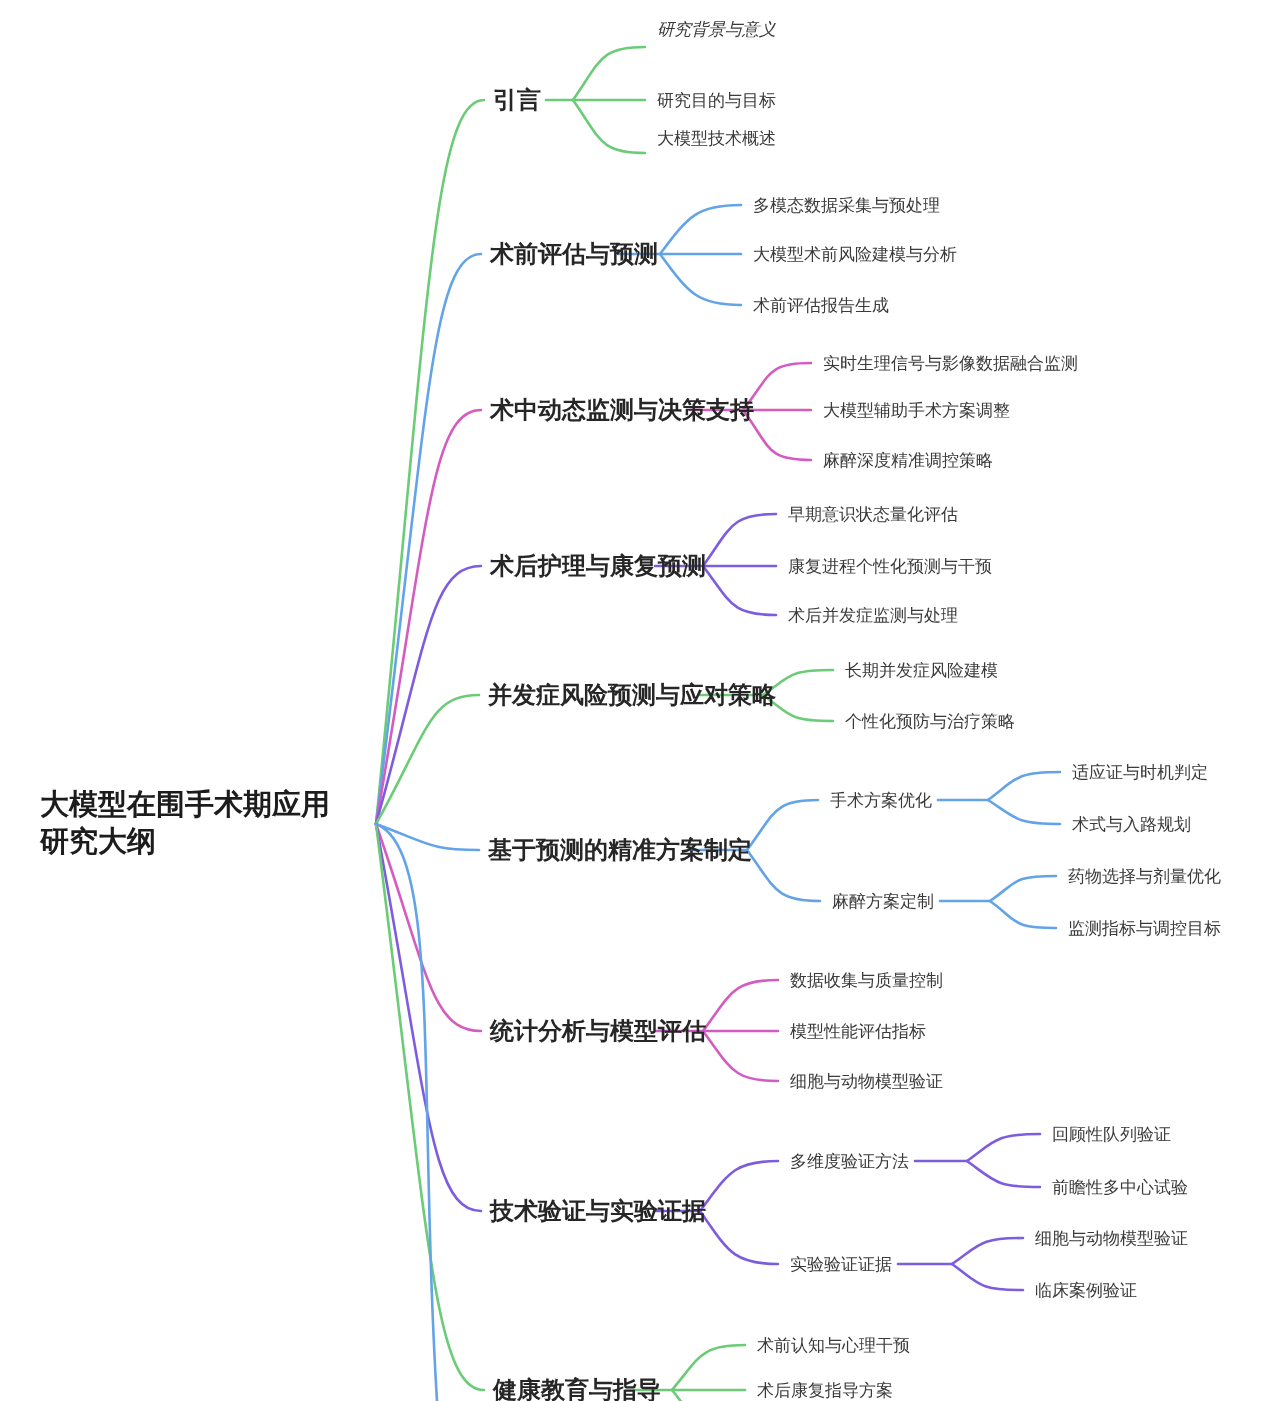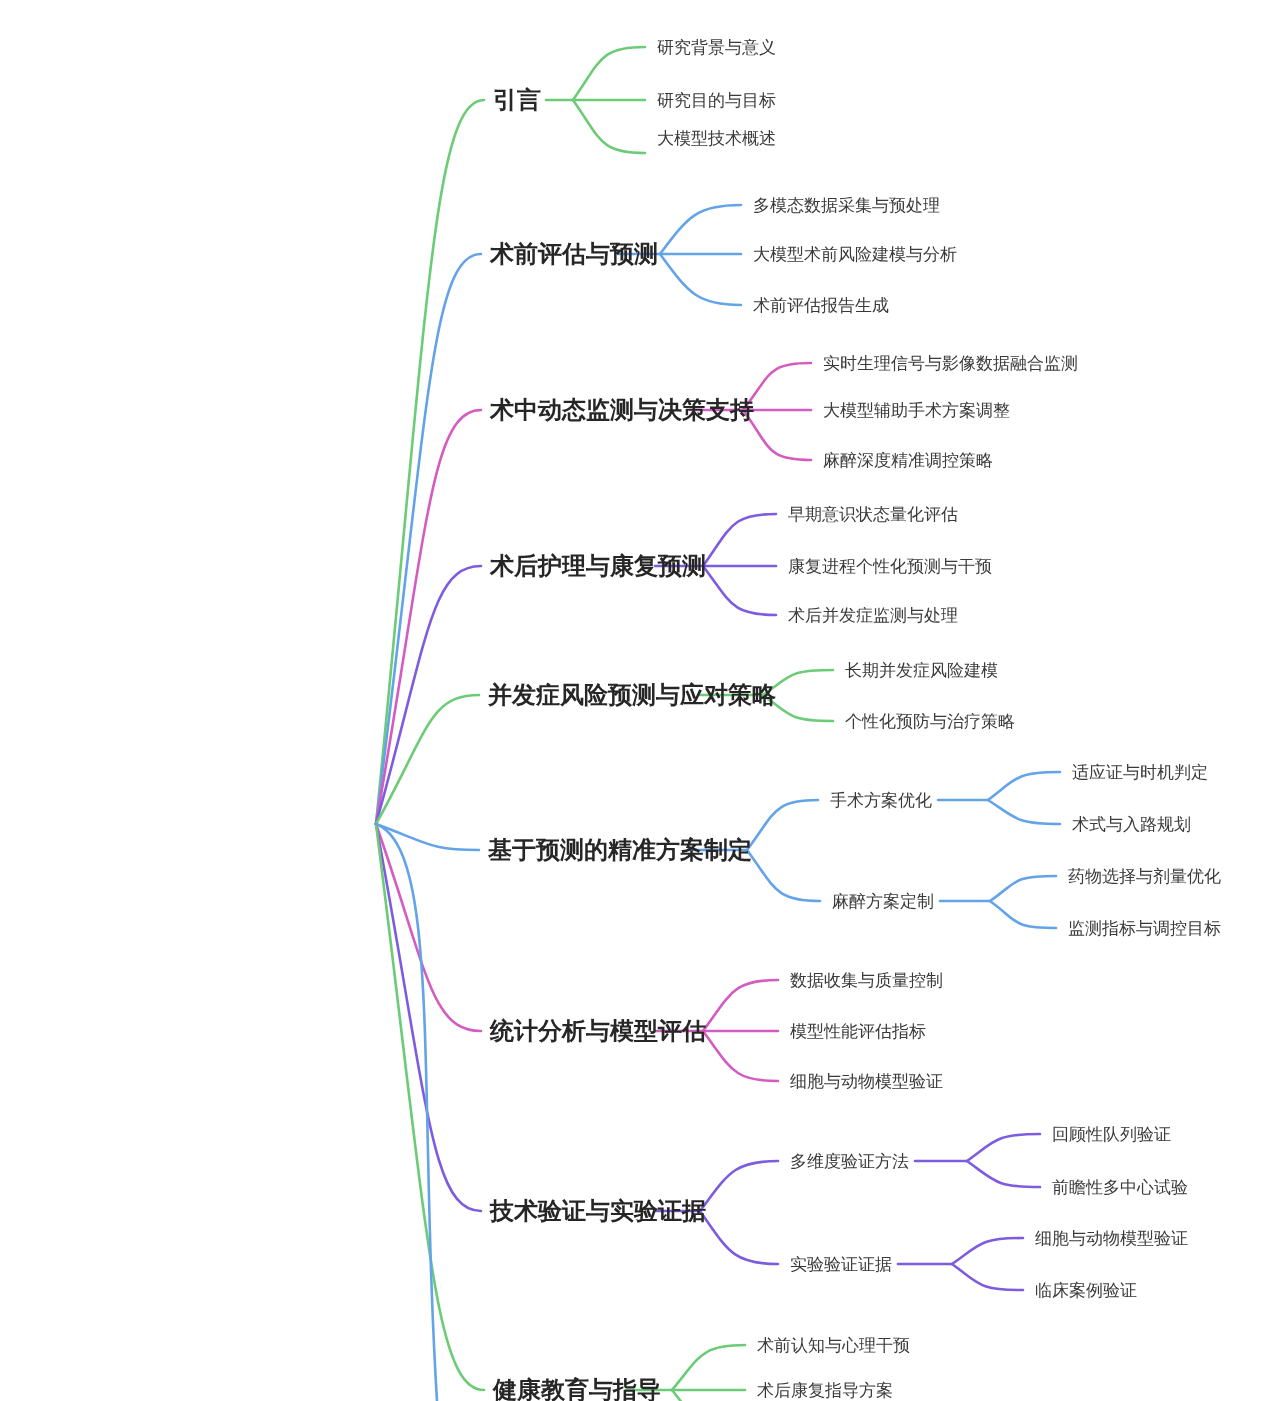--- a/index.html
+++ b/index.html
@@ -96,23 +96,25 @@
     <path d="M898 1264 L952 1264" stroke="#7E5CE0"></path>
     <path d="M952 1264 C980 1245, 978 1238, 1023 1238" stroke="#7E5CE0"></path>
     <path d="M952 1264 C980 1284, 978 1290, 1023 1290" stroke="#7E5CE0"></path>
 
     <path d="M626 1390 L672 1390" stroke="#6CCB77"></path>
     <path d="M672 1390 C700 1357, 700 1345, 745 1345" stroke="#6CCB77"></path>
     <path d="M672 1390 L745 1390" stroke="#6CCB77"></path>
     <path d="M672 1390 C700 1424, 700 1442, 745 1442" stroke="#6CCB77"></path>
   </svg>
 
+  <div class="node root" style="left:40px;top:786px;">大模型在围手术期应用
+研究大纲</div>
 
   <div class="node n1" style="left:493px;top:100px;">引言</div>
-  <div class="node n2" style="left:657px;top:47px;">研究背景与意义</div>
+  <div class="node n2" style="left:657px;top:29px;font-style:italic;">研究背景与意义</div>
   <div class="node n2" style="left:657px;top:100px;">研究目的与目标</div>
   <div class="node n2" style="left:657px;top:138px;">大模型技术概述</div>
 
   <div class="node n1" style="left:490px;top:254px;">术前评估与预测</div>
   <div class="node n2" style="left:753px;top:205px;">多模态数据采集与预处理</div>
   <div class="node n2" style="left:753px;top:254px;">大模型术前风险建模与分析</div>
   <div class="node n2" style="left:753px;top:305px;">术前评估报告生成</div>
 
   <div class="node n1" style="left:490px;top:410px;">术中动态监测与决策支持</div>
   <div class="node n2" style="left:823px;top:363px;">实时生理信号与影像数据融合监测</div>

